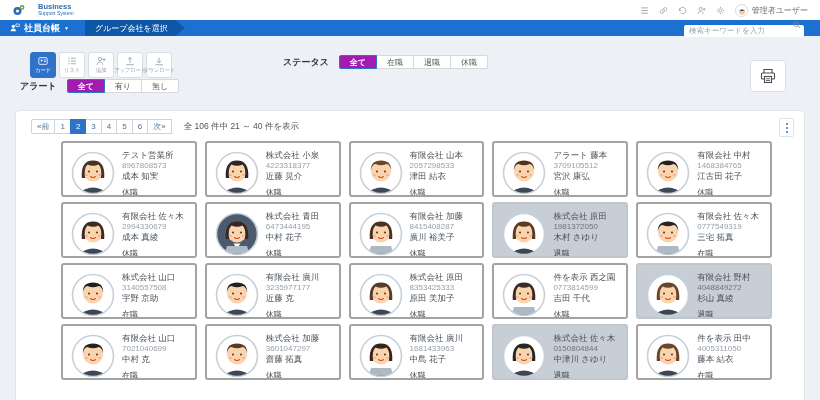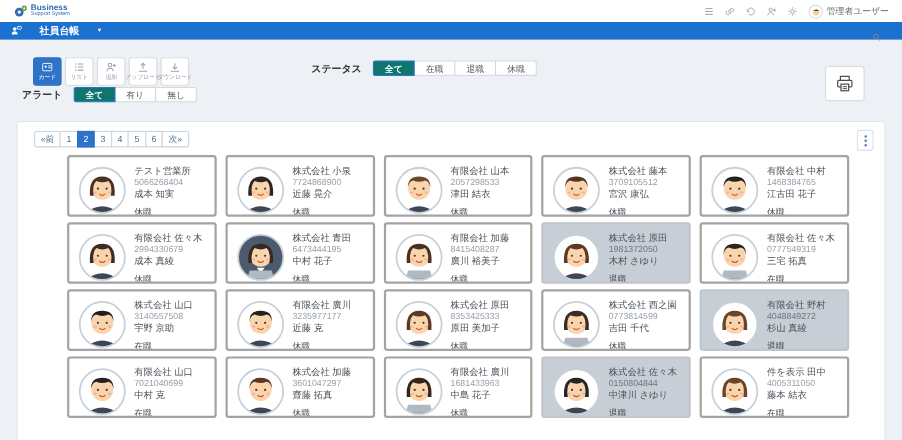--- a/index.html
+++ b/index.html
@@ -3,34 +3,34 @@
 <meta charset="utf-8">
 <style>
   * { margin:0; padding:0; box-sizing:border-box; }
   html,body { width:820px; height:400px; }
   body { position:relative; overflow:hidden; background:#edf0f4;
          font-family:"Liberation Sans","DejaVu Sans",sans-serif; }
 
   
   .topbar { position:absolute; top:0; left:0; right:0; height:20px; background:#fff;
             display:flex; align-items:center; padding:0 12px; z-index:5; }
-  .logo { display:flex; align-items:center; gap:3px; cursor:pointer; }
+  .logo { display:flex; align-items:center; gap:13px; cursor:pointer; }
   .logo-text { line-height:1.05; }
   .logo-l1 { font-size:7.5px; font-weight:bold; color:#2f6cb3; }
   .logo-l2 { font-size:5px; color:#2f6cb3; }
   .topbar-right { margin-left:auto; display:flex; align-items:center; gap:10px; }
   .tb-icon { width:9px; height:9px; color:#9aa1ab; display:block; cursor:pointer; }
   .tb-user { display:flex; align-items:center; gap:4px; cursor:pointer; }
   .tb-avatar { width:13px; height:13px; border-radius:50%; overflow:hidden; border:1px solid #d5dade; }
   .tb-user-name { font-size:8px; color:#666; }
 
   
   .navbar { position:absolute; top:20px; left:0; right:0; height:16px; background:#1c70d0;
             display:flex; align-items:center; z-index:5; }
-  .app-menu { display:flex; align-items:center; gap:16px; padding:0 10px; color:#fff; cursor:pointer; height:100%; }
+  .app-menu { display:flex; align-items:center; gap:4px; padding:0 10px; color:#fff; cursor:pointer; height:100%; }
   .app-menu svg { width:10px; height:10px; }
   .app-label { font-size:9px; font-weight:bold; white-space:nowrap; }
   .caret { font-size:5px; line-height:1; }
   .breadcrumb { margin-left:6px; height:16px; background:#0e57a8; color:#fff; font-size:8px;
                 display:flex; align-items:center; padding:0 17px 0 10px; cursor:pointer; white-space:nowrap;
                 clip-path:polygon(0 0, calc(100% - 9px) 0, 100% 50%, calc(100% - 9px) 100%, 0 100%); }
   .search-wrap { margin-left:auto; margin-right:16px; position:relative; width:120px; }
   .search-input { width:100%; height:12px; border:none; border-radius:2px; font-size:7.5px;
                   padding:0 14px 0 5px; color:#333; outline:none;
                   font-family:"Liberation Sans","DejaVu Sans",sans-serif; }
@@ -48,21 +48,21 @@
 
   .seg-group { position:absolute; display:flex; align-items:center; gap:10px; }
   .status-group { left:283px; top:55px; }
   .alert-group { left:20px; top:79px; }
   .seg-label { font-size:9px; font-weight:bold; color:#333; white-space:nowrap; }
   .segs { display:flex; }
   .seg { height:14px; display:flex; align-items:center; padding:0 10px; background:#fff;
          border:1px solid #d4d9de; font-size:8px; color:#555; margin-left:-1px; cursor:pointer; white-space:nowrap; }
   .seg:first-child { border-radius:2px 0 0 2px; margin-left:0; }
   .seg:last-child { border-radius:0 2px 2px 0; }
-  .seg.active { background:#0f766e; border-color:#2e73c8; color:#fff; font-weight:bold; position:relative; }
+  .seg.active { background:#a21caf; border-color:#2e73c8; color:#fff; font-weight:bold; position:relative; }
 
   .print-btn { position:absolute; right:34px; top:60px; width:36px; height:32px; background:#fff;
                border:1px solid #d8dde2; border-radius:3px; display:flex; align-items:center;
                justify-content:center; color:#4a4f55; cursor:pointer; }
   .print-btn svg { width:16px; height:16px; }
 
   
   .panel { position:absolute; left:15px; right:15px; top:110px; height:310px; background:#fff;
            border:1px solid #e2e6eb; border-radius:4px 4px 0 0; }
   .pager-row { position:absolute; left:15px; top:8px; display:flex; align-items:center; }
@@ -148,21 +148,25 @@
 <div class="navbar">
   <div class="app-menu">
     <svg viewBox="0 0 12 12">
       <circle cx="4" cy="4" r="2" fill="#fff"></circle>
       <path d="M0.8 10c0-2.1 1.4-3.4 3.2-3.4S7.2 7.9 7.2 10Z" fill="#fff"></path>
       <rect x="7" y="1.2" width="4.2" height="3" rx="0.5" fill="none" stroke="#fff" stroke-width="0.9"></rect>
     </svg>
     <span class="app-label">社員台帳</span>
     <span class="caret">▼</span>
   </div>
+  <div class="breadcrumb">
+    <span>グループ会社を選択</span>
+  </div>
   <div class="search-wrap">
+    <input class="search-input" type="text" placeholder="検索キーワードを入力" style="">
     <svg class="search-icon" viewBox="0 0 12 12">
       <circle cx="5" cy="5" r="3.4" stroke="currentColor" stroke-width="1.2" fill="none"></circle>
       <path d="M7.6 7.6L10.6 10.6" stroke="currentColor" stroke-width="1.2"></path>
     </svg>
   </div>
 </div>
 
 <div class="view-group">
   <div class="view-btn active">
     <svg viewBox="0 0 12 12">
@@ -234,20 +238,21 @@
 
   <div class="pager-row">
     <span class="page-btn">«前</span>
     <span class="page-btn">1</span>
     <span class="page-btn active">2</span>
     <span class="page-btn">3</span>
     <span class="page-btn">4</span>
     <span class="page-btn">5</span>
     <span class="page-btn">6</span>
     <span class="page-btn">次»</span>
+    <span class="pager-summary">全 106 件中 21 ～ 40 件を表示</span>
   </div>
 
   <div class="kebab-btn">
     <svg viewBox="0 0 4 12">
       <circle cx="2" cy="2" r="1.1" fill="currentColor"></circle>
       <circle cx="2" cy="6" r="1.1" fill="currentColor"></circle>
       <circle cx="2" cy="10" r="1.1" fill="currentColor"></circle>
     </svg>
   </div>
 
@@ -271,21 +276,21 @@
               <circle cx="26" cy="20.5" r="1" fill="#4a3626"></circle>
               <ellipse cx="15.5" cy="24" rx="1.6" ry="1" fill="#f5ab97" opacity="0.85"></ellipse>
               <ellipse cx="28.5" cy="24" rx="1.6" ry="1" fill="#f5ab97" opacity="0.85"></ellipse>
               <path d="M19.5 25.5 Q22 27.6 24.5 25.5" stroke="#d4542c" stroke-width="1.1" fill="none" stroke-linecap="round"></path>
             </g>
             <circle cx="22" cy="22" r="20.5" fill="none" stroke="#c6d0da" stroke-width="1.6"></circle>
           </svg>
         </div>
       <div class="info">
         <div class="company">テスト営業所</div>
-        <div class="phone">5066268404</div>
+        <div class="phone">8967808573</div>
         <div class="pname">成本 知実</div>
         <div class="status">休職</div>
       </div>
     </div>
 
     <div class="card">
       <div class="avatar">
           <svg viewBox="0 0 44 44">
             <defs>
               <clipPath id="clip1">
@@ -302,21 +307,21 @@
               <circle cx="26" cy="20.5" r="1" fill="#4a3626"></circle>
               <ellipse cx="15.5" cy="24" rx="1.6" ry="1" fill="#f5ab97" opacity="0.85"></ellipse>
               <ellipse cx="28.5" cy="24" rx="1.6" ry="1" fill="#f5ab97" opacity="0.85"></ellipse>
               <path d="M19.5 25.5 Q22 27.6 24.5 25.5" stroke="#d4542c" stroke-width="1.1" fill="none" stroke-linecap="round"></path>
             </g>
             <circle cx="22" cy="22" r="20.5" fill="none" stroke="#c6d0da" stroke-width="1.6"></circle>
           </svg>
         </div>
       <div class="info">
         <div class="company">株式会社 小泉</div>
-        <div class="phone">7724868900</div>
+        <div class="phone">4223318377</div>
         <div class="pname">近藤 晃介</div>
         <div class="status">休職</div>
       </div>
     </div>
 
     <div class="card">
       <div class="avatar">
           <svg viewBox="0 0 44 44">
             <defs>
               <clipPath id="clip2">
@@ -363,21 +368,21 @@
               <circle cx="18" cy="20.5" r="1" fill="#4a3626"></circle>
               <circle cx="26" cy="20.5" r="1" fill="#4a3626"></circle>
               <ellipse cx="15.5" cy="24" rx="1.6" ry="1" fill="#f5ab97" opacity="0.85"></ellipse>
               <ellipse cx="28.5" cy="24" rx="1.6" ry="1" fill="#f5ab97" opacity="0.85"></ellipse>
               <path d="M19.5 25.5 Q22 27.6 24.5 25.5" stroke="#d4542c" stroke-width="1.1" fill="none" stroke-linecap="round"></path>
             </g>
             <circle cx="22" cy="22" r="20.5" fill="none" stroke="#c6d0da" stroke-width="1.6"></circle>
           </svg>
         </div>
       <div class="info">
-        <div class="company">株式会社 藤本</div>
+        <div class="company">アラート 藤本</div>
         <div class="phone">3709105512</div>
         <div class="pname">宮沢 康弘</div>
         <div class="status">休職</div>
       </div>
     </div>
 
     <div class="card">
       <div class="avatar">
           <svg viewBox="0 0 44 44">
             <defs>
@@ -681,21 +686,21 @@
               <ellipse cx="15.5" cy="24" rx="1.6" ry="1" fill="#f5ab97" opacity="0.85"></ellipse>
               <ellipse cx="28.5" cy="24" rx="1.6" ry="1" fill="#f5ab97" opacity="0.85"></ellipse>
               <path d="M19.5 25.5 Q22 27.6 24.5 25.5" stroke="#d4542c" stroke-width="1.1" fill="none" stroke-linecap="round"></path>
               <path d="M12 34 h20 l2.5 8 h-25 z" fill="#aeb9c2"></path>
               <path d="M11.5 41 h25 v2 h-25 z" fill="#8f9ba5"></path>
             </g>
             <circle cx="22" cy="22" r="20.5" fill="none" stroke="#c6d0da" stroke-width="1.6"></circle>
           </svg>
         </div>
       <div class="info">
-        <div class="company">株式会社 西之園</div>
+        <div class="company">件を表示 西之園</div>
         <div class="phone">0773814599</div>
         <div class="pname">吉田 千代</div>
         <div class="status">休職</div>
       </div>
     </div>
 
     <div class="card retired">
       <div class="avatar">
           <svg viewBox="0 0 44 44">
             <defs>

